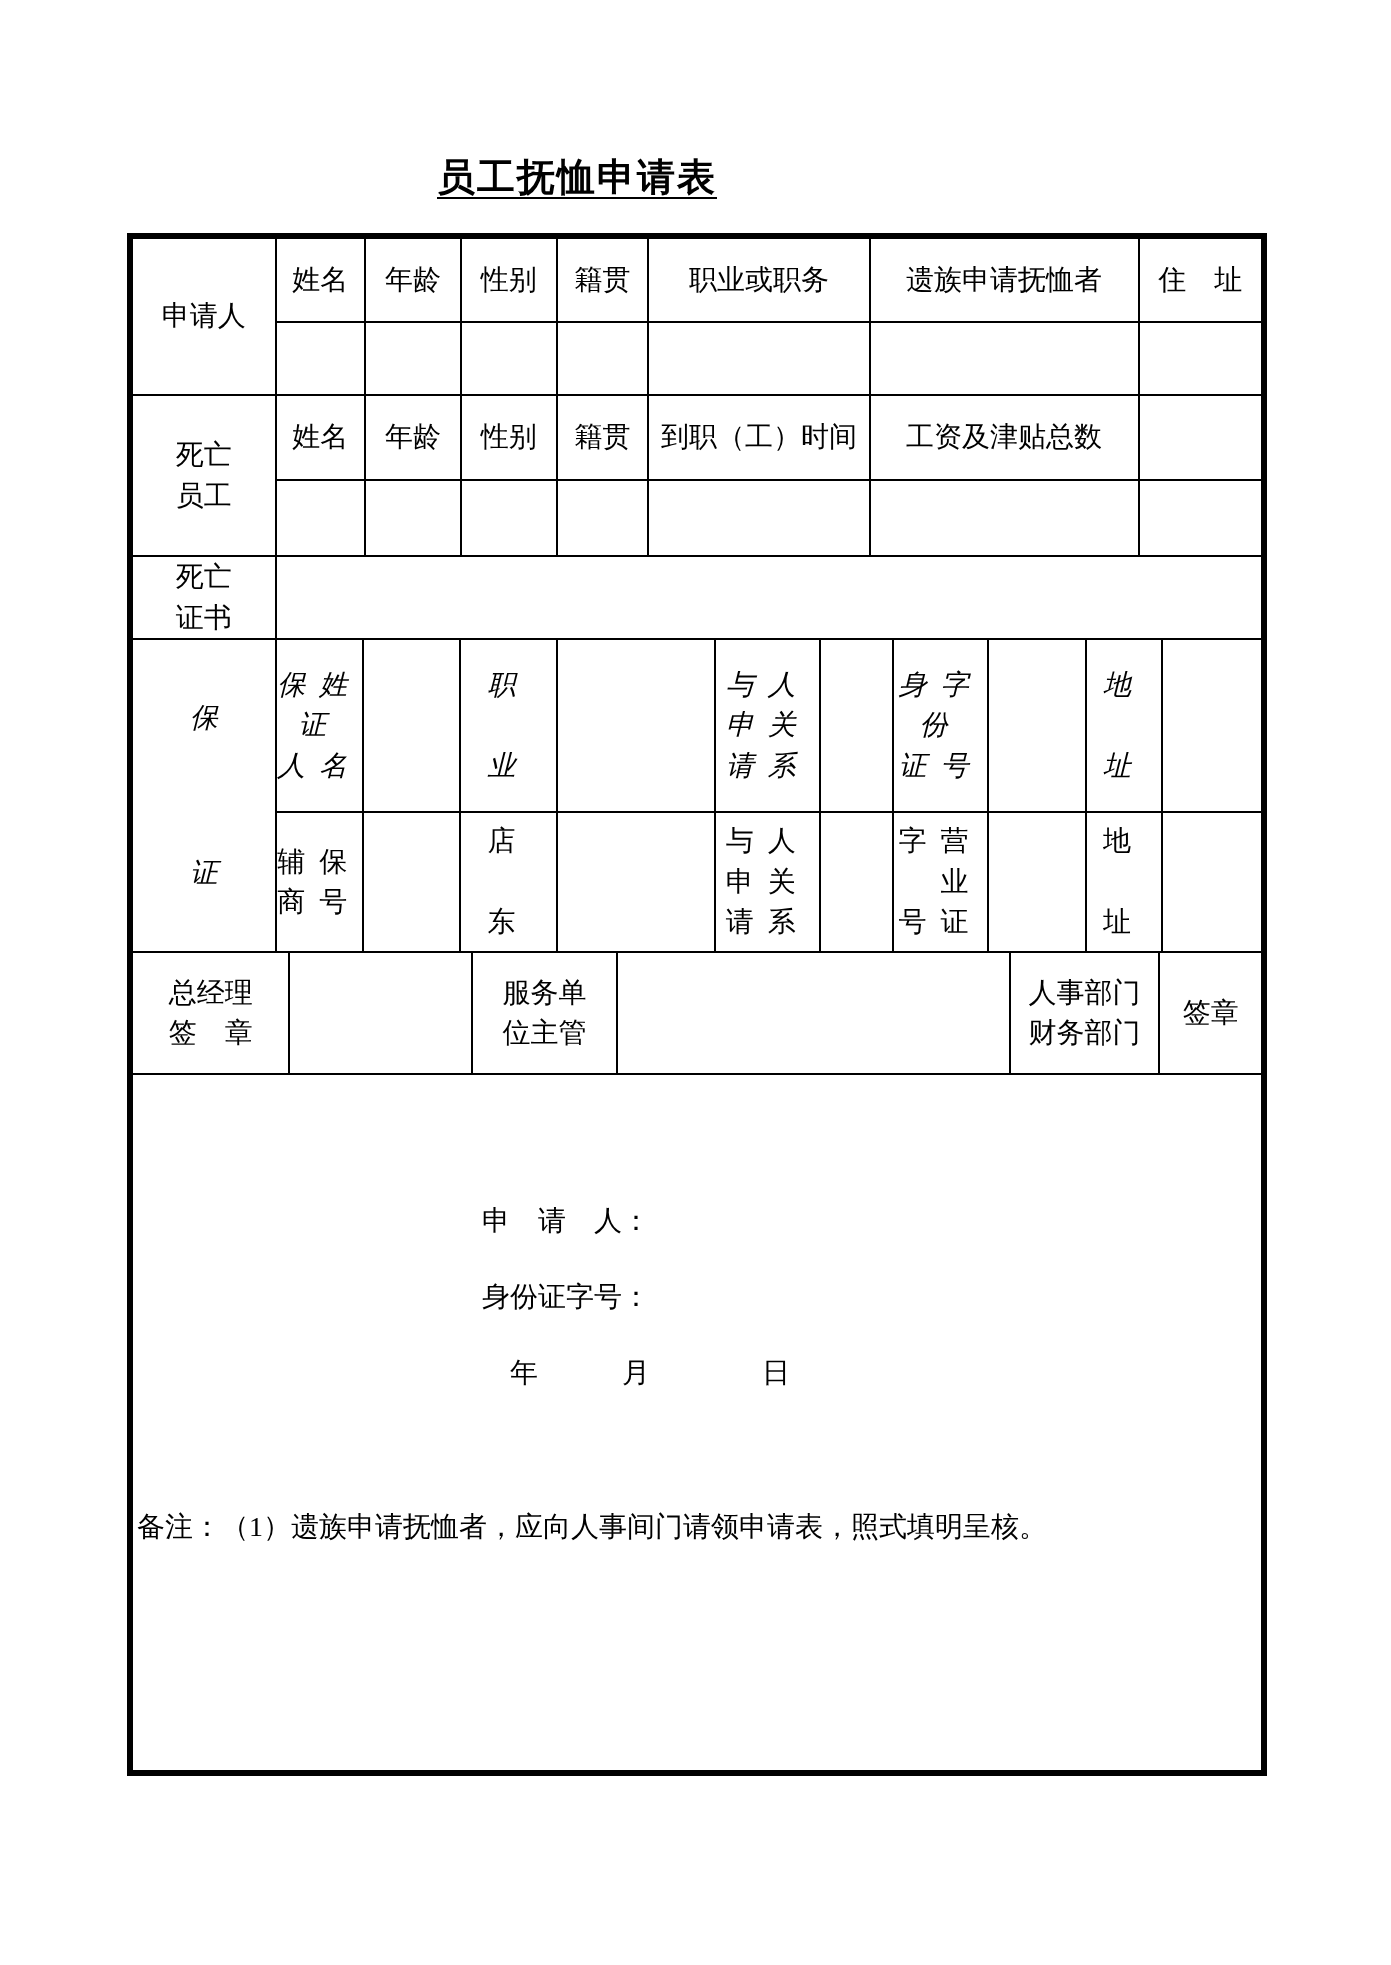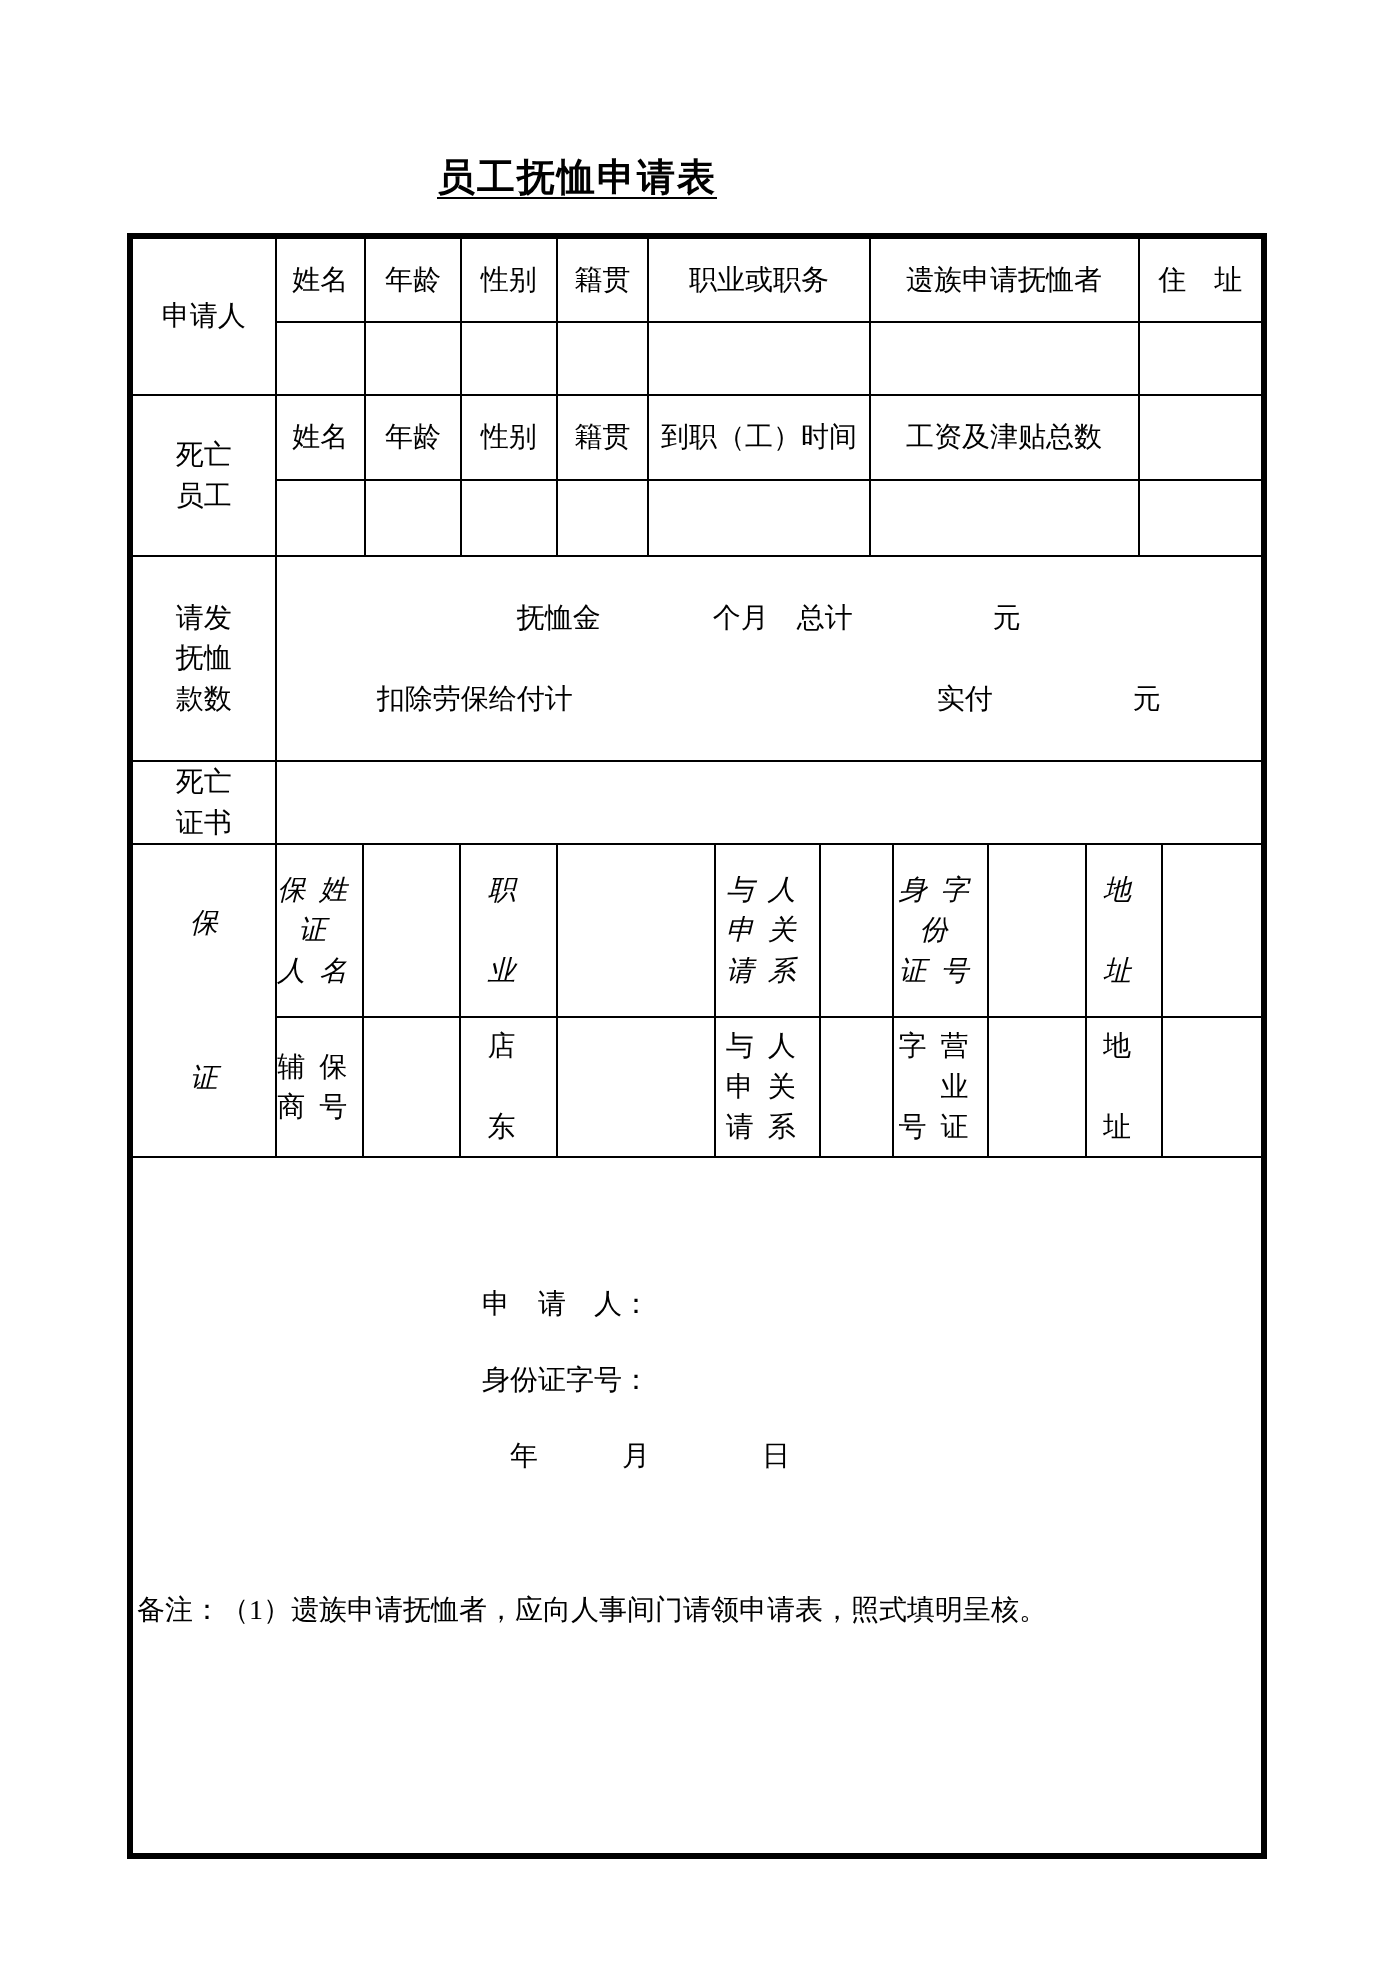--- a/index.html
+++ b/index.html
@@ -147,37 +147,20 @@
         <td></td>
         <td></td>
         <td></td>
         <td></td>
       </tr>
     </tbody>
       </table>
 
 
 
-    <table class="band">
-      <colgroup>
-          <col style="width:12.70%">
-          <col style="width:87.30%">
-        </colgroup>
-      <tbody>
-          <tr class="rE">
-        <td>请发
-抚恤
-款数</td>
-        <td class="pension-cell">
-          <div>抚恤金　　　　个月　总计　　　　　元</div>
-          <div>扣除劳保给付计　　　　　　　　　　　　　实付　　　　　元</div>
-        </td>
-      </tr>
-    </tbody>
-      </table>
 
     <table class="band">
       <colgroup>
           <col style="width:12.70%">
           <col style="width:87.30%">
         </colgroup>
       <tbody>
           <tr class="rF">
         <td>死亡
 证书</td>
@@ -246,20 +229,43 @@
 号证</td>
         <td></td>
         <td class="ls vh">地
 　
 址</td>
         <td></td>
       </tr>
     </tbody>
       </table>
 
+    <table class="band">
+      <colgroup>
+        <col style="width:13.93%">
+          <col style="width:16.14%">
+          <col style="width:12.87%">
+        <col style="width:34.74%">
+          <col style="width:13.23%">
+          <col style="width:9.09%">
+      </colgroup>
+      <tbody>
+          <tr class="rI">
+        <td>总经理
+签　章</td>
+        <td></td>
+        <td>服务单
+位主管</td>
+        <td></td>
+        <td>人事部门
+财务部门</td>
+        <td>签章</td>
+      </tr>
+    </tbody>
+      </table>
 
     <table class="band">
       <colgroup>
           <col style="width:100%">
         </colgroup>
       <tbody>
           <tr class="rJ">
         <td>
           <div class="foot">
             <div class="sigblock">

